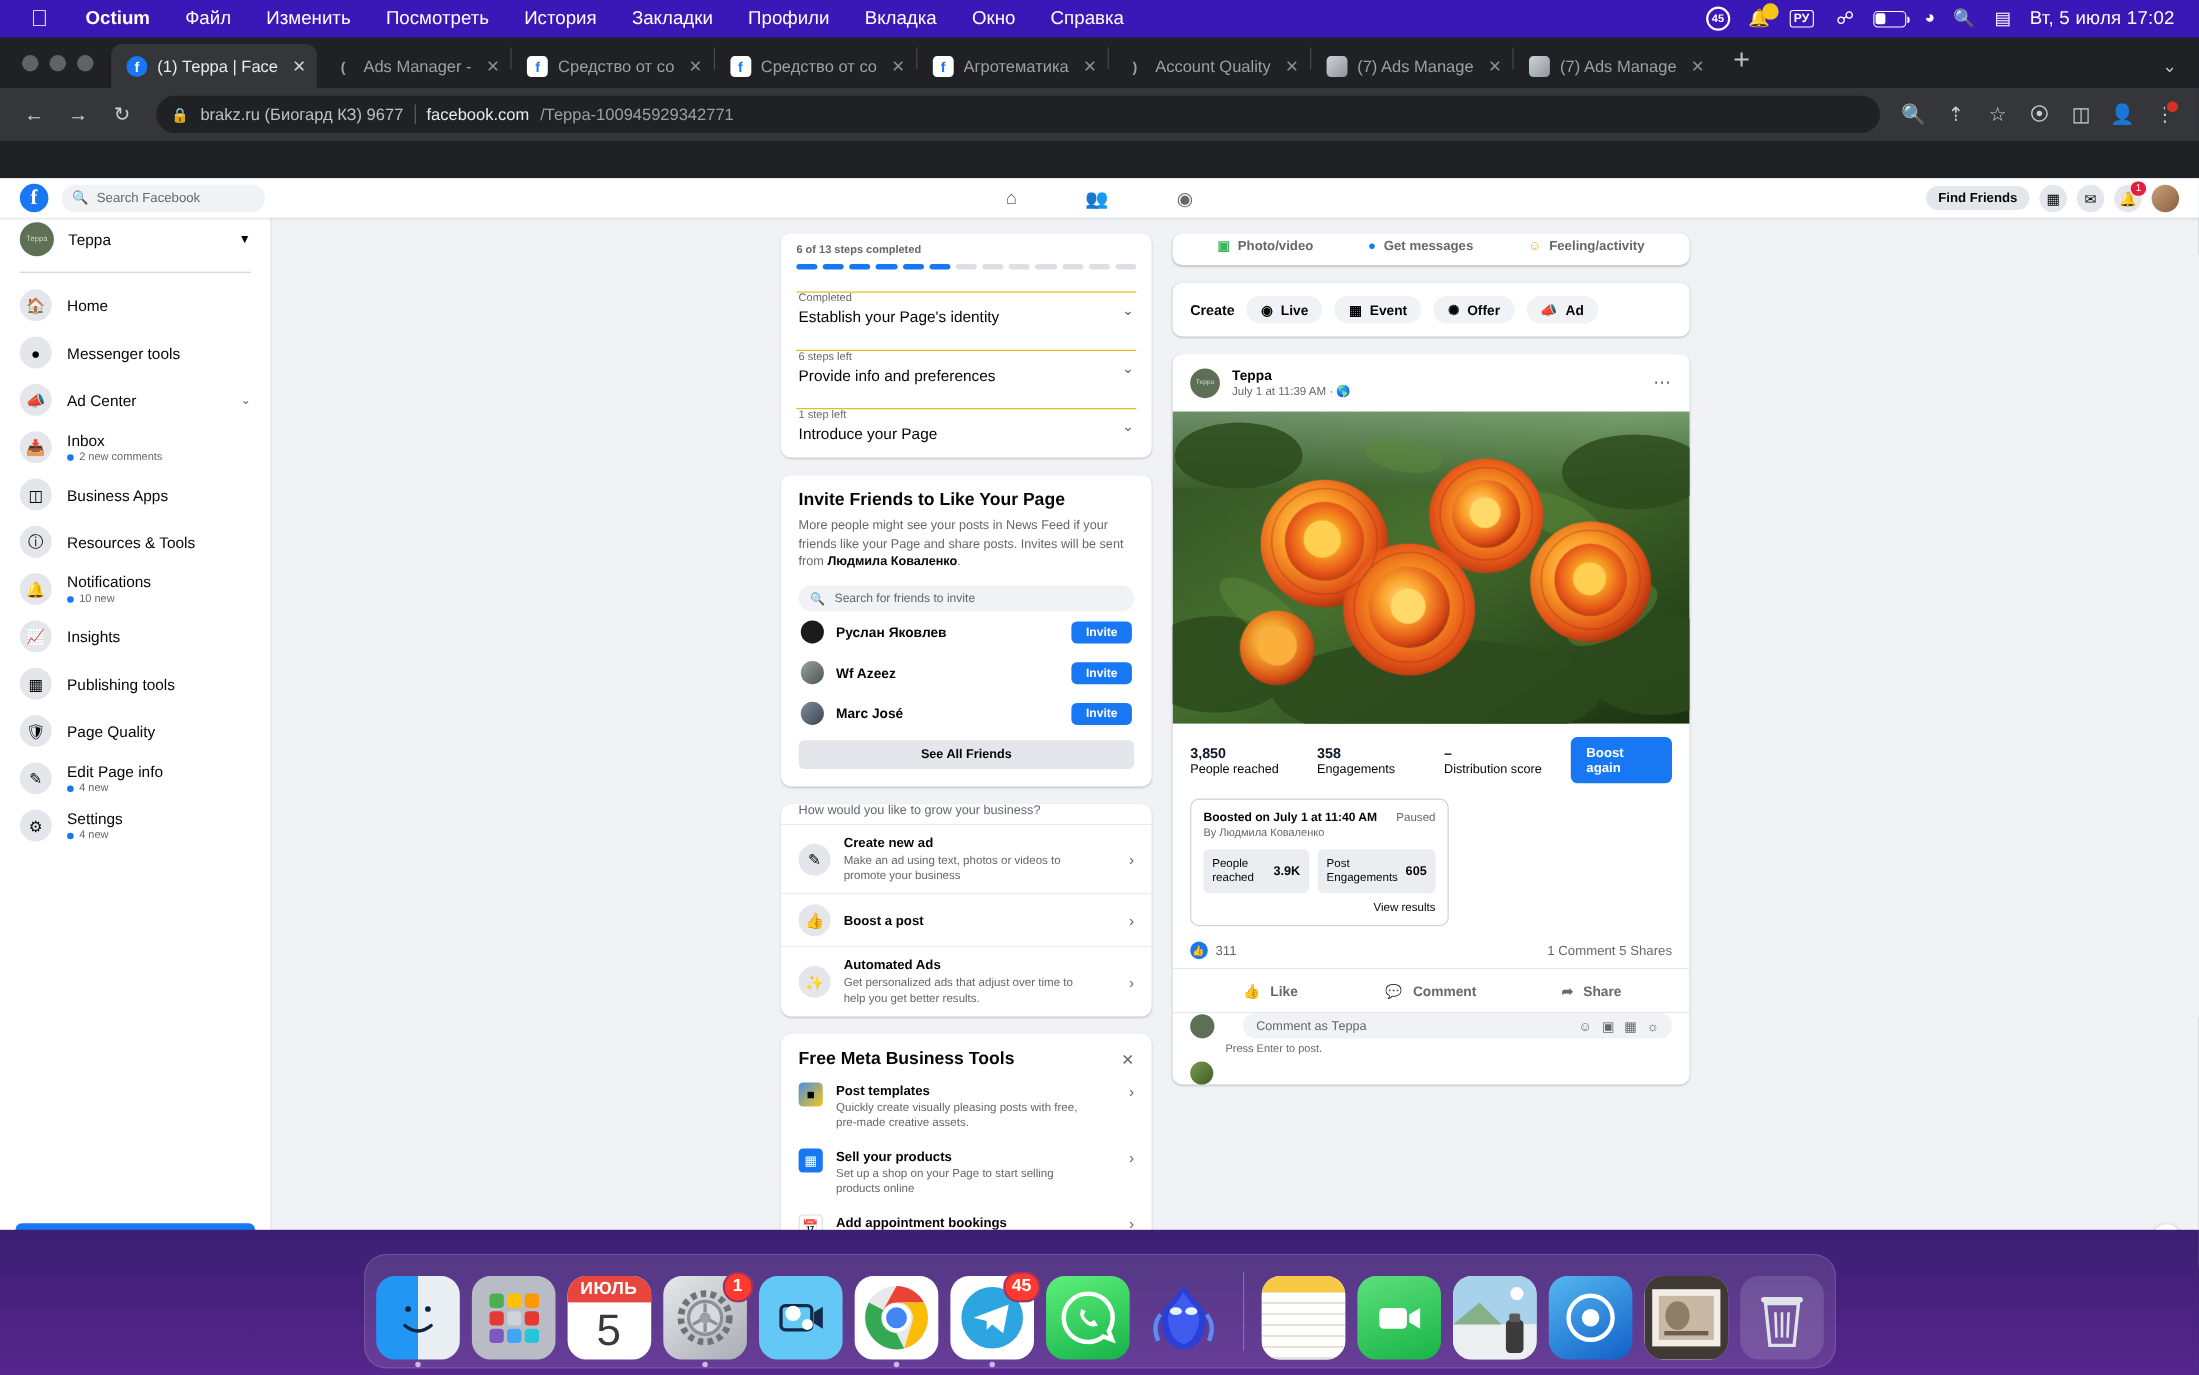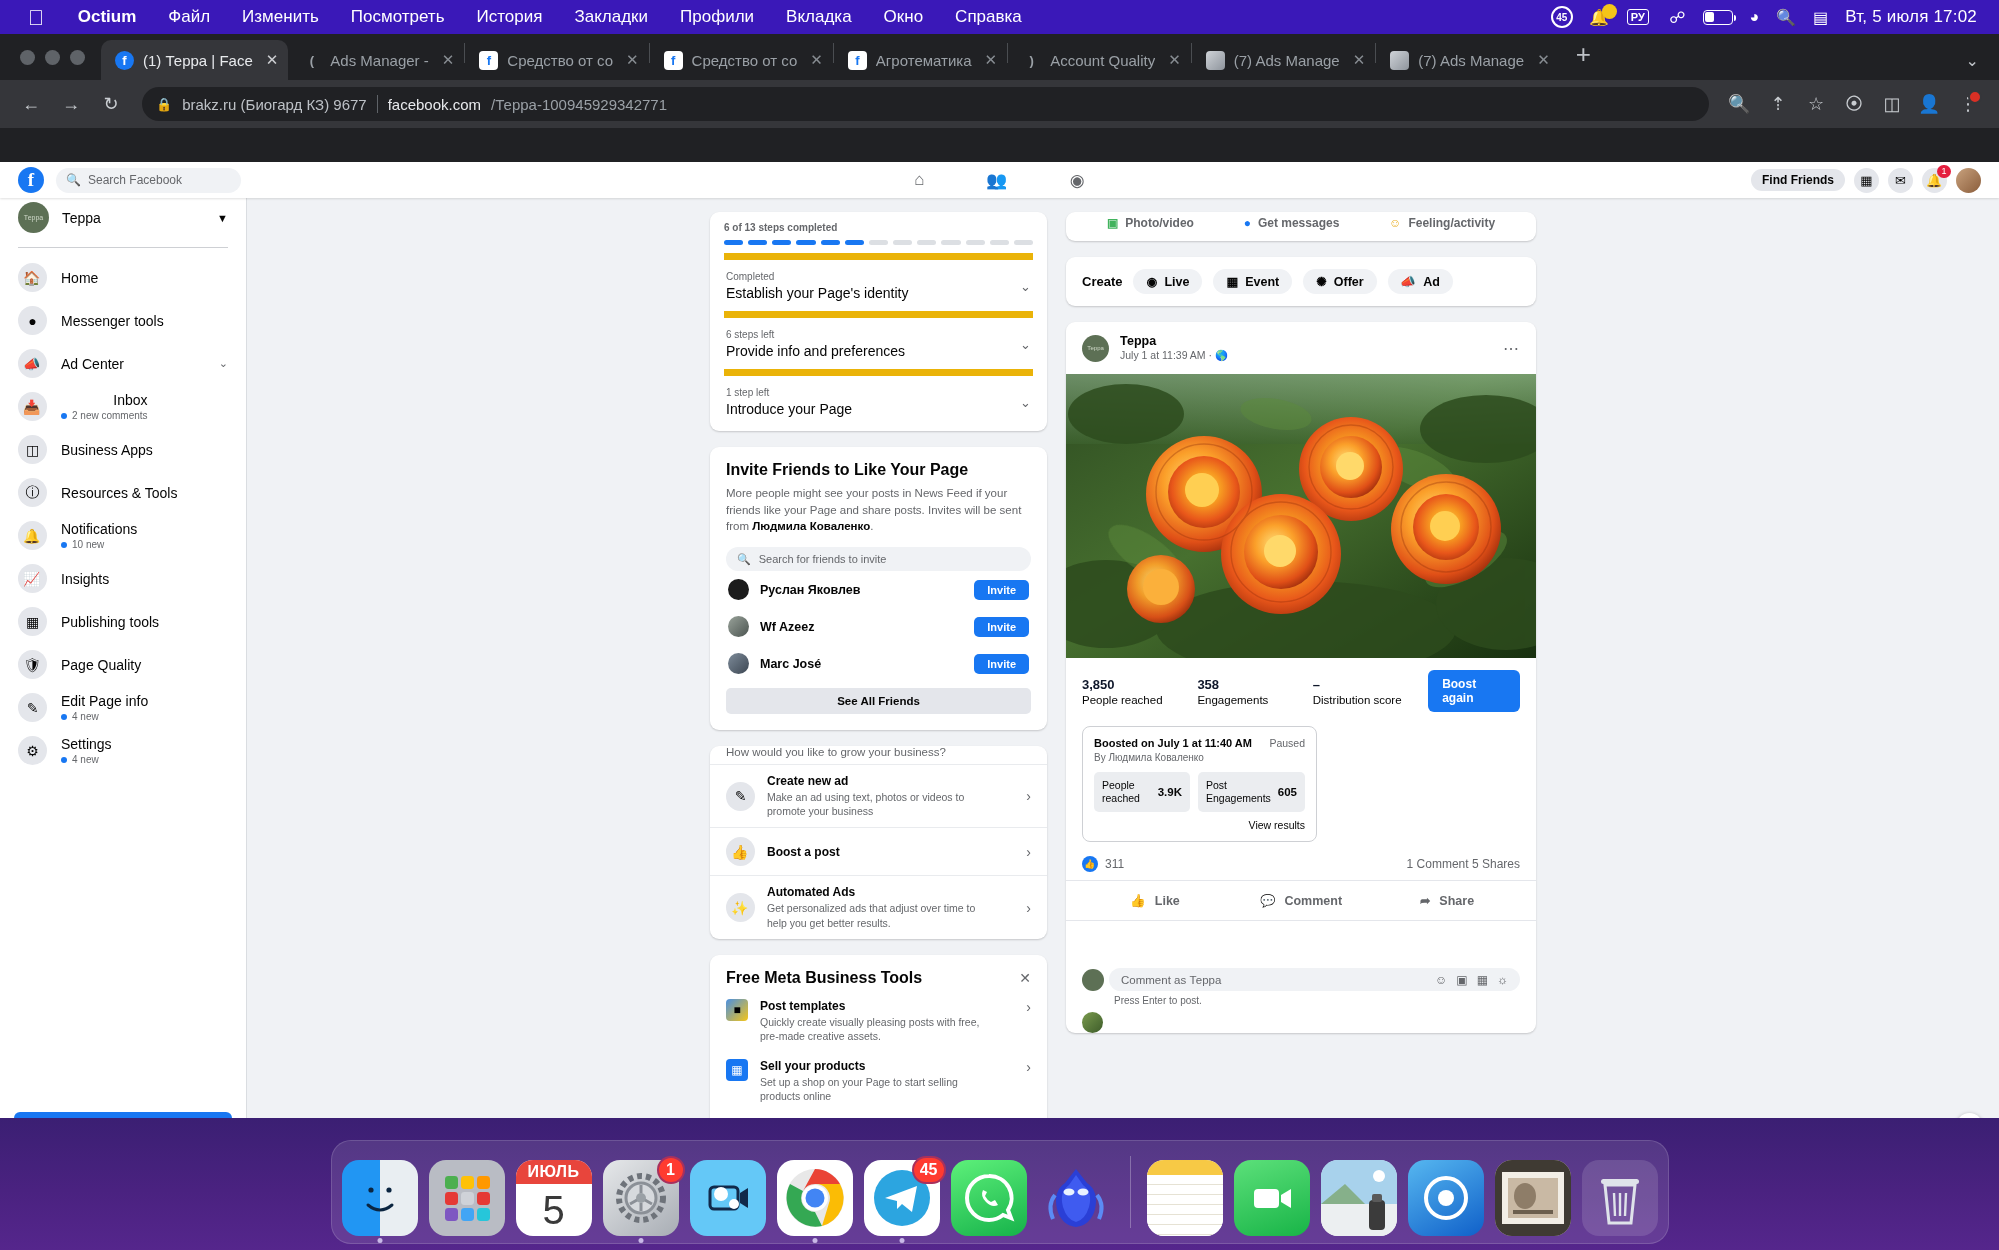--- a/index.html
+++ b/index.html
@@ -96,40 +96,40 @@
   
   .fb-side { width: 247px; background: #fff; border-right: 1px solid #dadde1; position: relative; flex: none; }
   .side-title { font-size: 20px; font-weight: bold; padding: 16px 18px 10px; color:#050505;}
   .side-page { display: flex; align-items: center; gap: 13px; padding: 4px 18px 14px; }
   .page-av { width: 31px; height: 31px; border-radius: 50%; background: #5d7055; color:#cfd8c8; font-size:7px; display:flex;align-items:center;justify-content:center; flex:none;}
   .page-name { font-size: 14px; color: #050505; }
   .side-chev { margin-left: auto; font-size: 11px; color:#050505;}
   .side-sep { height:1px; background:#ced0d4; margin: 0 18px 8px;}
   .side-item { display:flex; align-items:center; gap:14px; padding: 7px 18px; min-height: 40px; }
   .si-icon { width: 29px; height: 29px; border-radius: 50%; background:#e4e6eb; display:flex; align-items:center; justify-content:center; font-size:14px; color:#050505; flex:none;}
-  .si-text { display: flex; flex-direction: column; text-align: right; }
+  .si-text { display: flex; flex-direction: column; }
   .si-label { font-size: 14px; color:#050505; }
   .si-sub { font-size: 10px; color:#65676b; display:flex; align-items:center; gap:5px; margin-top:2px;}
   .blue-dot { width:6px;height:6px;border-radius:50%;background:#1877f2; display:inline-block;}
   .si-chev { margin-left: auto; font-size: 11px; color:#65676b;}
   .promote-btn { position:absolute; left:14px; right:14px; bottom: 14px; background:#1877f2; color:#fff;
                  border-radius:6px; height:26px; display:flex;align-items:center;justify-content:center; gap:7px; font-size:12px; font-weight:bold;}
 
   .fb-main { flex:1; display:flex; justify-content:center; gap: 19px; padding-top: 14px; overflow:hidden; position:relative;}
   .col-center { width: 337px; flex:none; }
   .col-right { width: 470px; flex:none; }
   .card { background:#fff; border-radius: 9px; box-shadow: 0 1px 2px rgba(0,0,0,.18); margin-bottom: 16px; }
 
   
   .setup { padding: 10px 14px 4px; }
   .setup-label { font-size: 10px; color:#65676b; font-weight:bold; }
   .bars { display:flex; gap:5px; margin-top:7px; }
   .bar { height:5px; flex:1; border-radius:3px; background:#dcdfe3;}
   .bar.on { background:#1877f2; }
-  .setup-row { border-top: 7px solid #eab308; padding: 11px 2px 10px; display:flex; align-items:flex-start;}
+  .setup-row { border-top: 1px solid #eab308; padding: 0 2px 10px; display:flex; align-items:flex-start;margin-top:12px;}
   .setup-row:first-of-type { border-top: none; }
   .sr-sub { font-size: 10px; color:#65676b; }
   .sr-title { font-size: 14px; color:#050505; margin-top: 3px; }
   .sr-chev { margin-left:auto; color:#65676b; font-size: 13px; align-self:center;}
 
   
   .sec-pad { padding: 14px 16px; }
   .sec-h { font-size: 16px; font-weight: bold; color:#050505;}
   .sec-p { font-size: 11.5px; color:#65676b; line-height: 1.45; margin-top: 6px;}
   .sec-p b { color:#050505; }
@@ -185,21 +185,21 @@
   .bb-m .k { font-size:10.5px; color:#050505; line-height:1.25;}
   .bb-m .v { margin-left:auto; font-size:11.5px; font-weight:bold; color:#050505;}
   .bb-view { text-align:right; font-size:10.5px; color:#050505; margin-top:7px;}
   .react-row { display:flex; align-items:center; padding: 8px 16px; border-bottom:1px solid #e4e6eb; margin: 6px 0 0;}
   .like-ic { width:16px;height:16px;border-radius:50%;background:#1877f2; color:#fff; font-size:9px; display:flex;align-items:center;justify-content:center;}
   .react-n { margin-left:7px; font-size:12px; color:#65676b;}
   .react-r { margin-left:auto; font-size:12px; color:#65676b;}
   .act-row { display:flex; padding: 5px 16px; border-bottom:1px solid #e4e6eb;}
   .act { flex:1; display:flex; align-items:center; justify-content:center; gap:9px; font-size:12.5px; font-weight:bold; color:#65676b; padding:7px 0;}
   .sortrow { text-align:right; padding: 7px 16px 3px; font-size:12px; font-weight:bold; color:#65676b;}
-  .cmt-row { display:flex; align-items:center; gap:5px; padding: 0 16px; margin-top: 47px;}
+  .cmt-row { display:flex; align-items:center; gap:26px; padding: 0 16px;}
   .cmt-av { width:22px;height:22px;border-radius:50%;background:#5d7055;flex:none;}
   .cmt-box { flex:1; background:#f0f2f5; border-radius:16px; height:23px; display:flex; align-items:center; padding:0 12px; color:#65676b; font-size:11.5px;}
   .cmt-icons { margin-left:auto; display:flex; gap:9px; color:#65676b; font-size:12px;}
   .press-enter { font-size:10px; color:#65676b; padding: 4px 16px 0 48px;}
   .cmt2 { display:flex; gap:10px; padding: 6px 16px 0;}
   .cmt2-av { width:21px;height:21px;border-radius:50%; flex:none; background: linear-gradient(135deg,#7a9b4e,#3d5c2a);}
   .cmt2-n { font-size:11.5px; font-weight:bold; color:#050505;}
   .cmt2-img { width: 283px; height: 76px; margin-top:6px; border-radius:6px; display:block;}
 
   .fab { position:absolute; right:16px; bottom:12px; width:27px;height:27px;border-radius:50%;background:#fff;

